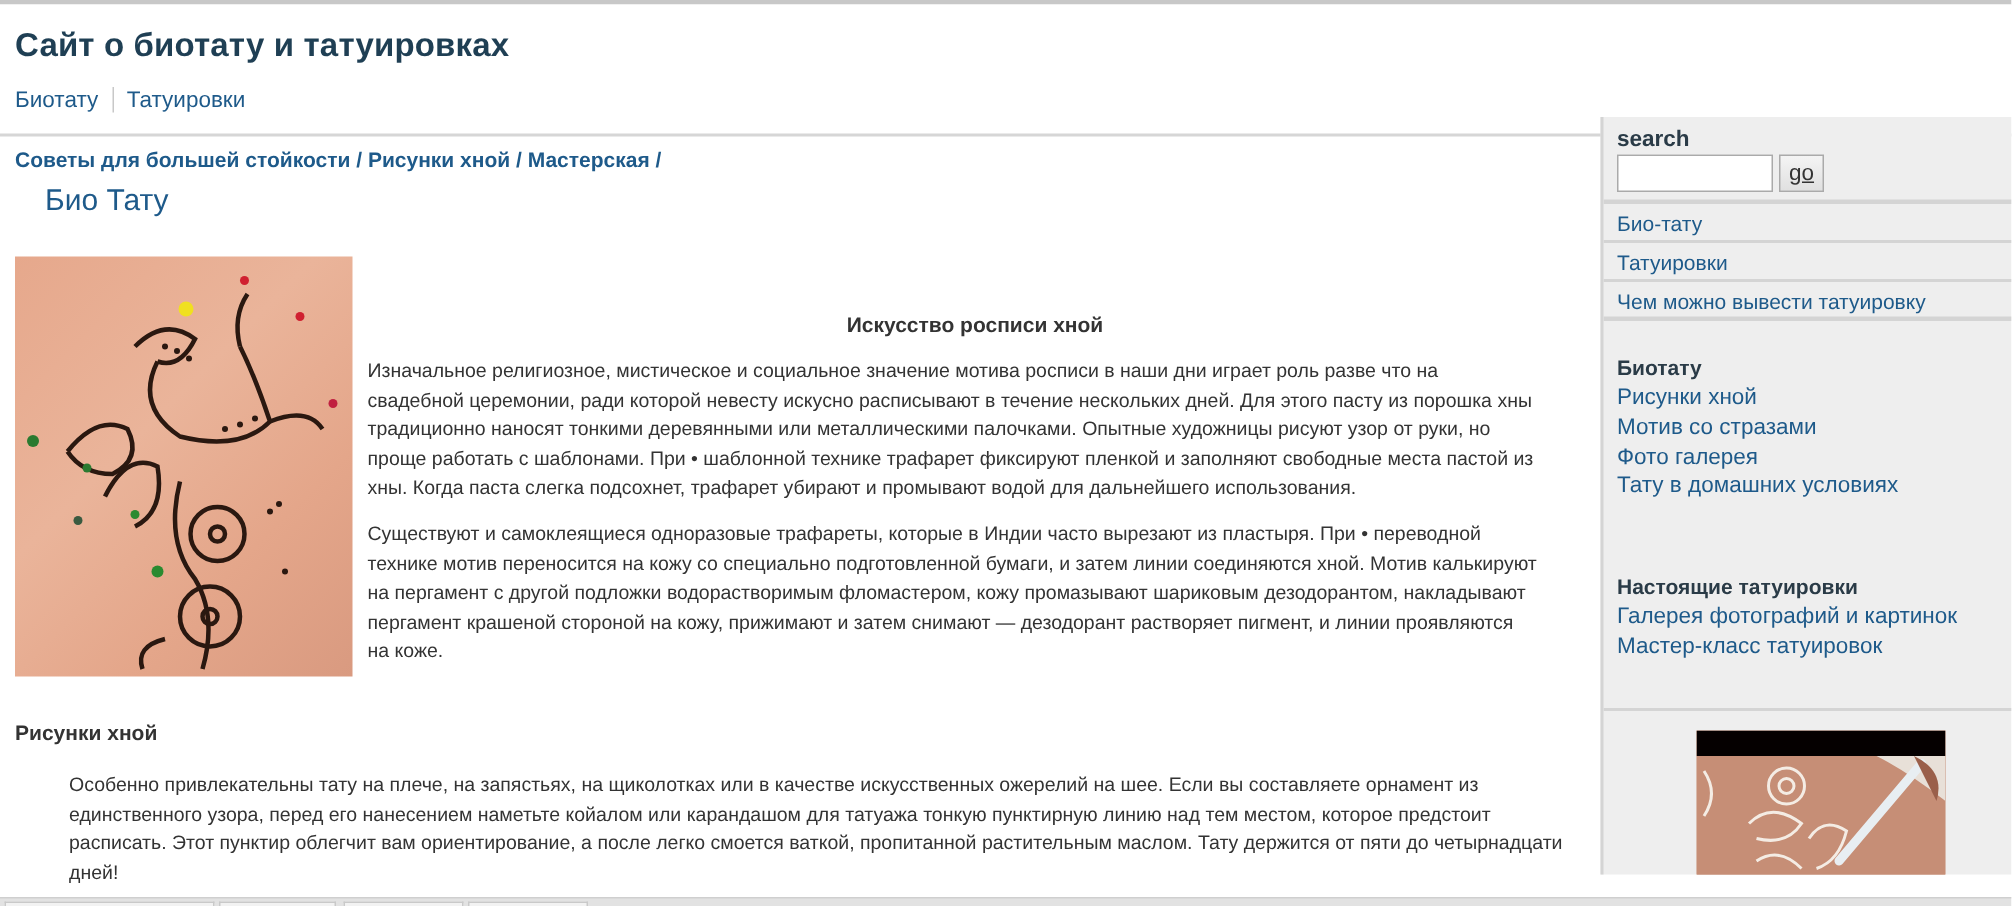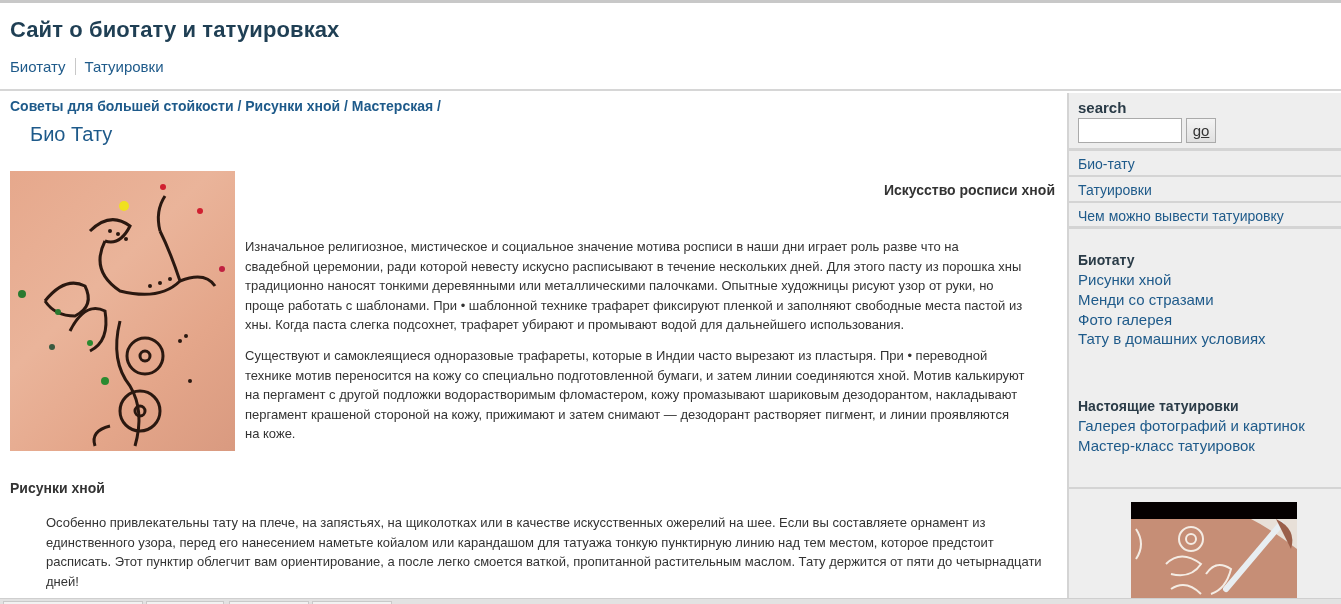--- a/index.html
+++ b/index.html
@@ -15,28 +15,28 @@
   .top-nav .sep { width: 1px; height: 17px; background: #c8c8c8; margin: 0 9px; }
 
   .main { position: absolute; left: 0; top: 93px; width: 1067px; height: 505px; background: #fff; overflow: hidden; }
   .breadcrumb { position: absolute; left: 10px; top: 5px; font-size: 14px; color: #1e5a8a; }
   .breadcrumb a { color: #1e5a8a; text-decoration: none; font-weight: bold; }
   .page-title { position: absolute; left: 10px; top: 30px; font-size: 20px; font-weight: normal; color: #1e5a8a; margin-left: 20px; }
 
   .tattoo-img { position: absolute; left: 10px; top: 78px; width: 225px; height: 280px; background: linear-gradient(135deg, #e6a88c 0%, #eab49a 40%, #e4a68a 70%, #d99a80 100%); overflow: hidden; }
   .tattoo-img svg { width: 100%; height: 100%; }
 
-  .article-heading { position: absolute; left: 245px; top: 89px; width: 810px; text-align: right; font-size: 14px; font-weight: bold; color: #333; }
+  .article-heading { position: absolute; left: 245px; top: 115px; width: 810px; text-align: center; font-size: 14px; font-weight: bold; color: #333; }
   .para { position: absolute; font-size: 13px; line-height: 19.5px; color: #333; }
   .p1 { left: 245px; top: 144px; width: 780px; }
   .p2 { left: 245px; top: 253px; width: 780px; }
   .section-heading { position: absolute; left: 10px; top: 387px; font-size: 14px; font-weight: bold; color: #333; }
   .p3 { left: 10px; top: 420px; width: 1000px; margin-left: 36px; }
 
-  .sidebar { position: absolute; left: 1067px; top: 93px; width: 274px; height: 505px; background: #eeeeee; border-left: 2px solid #d4d4d4; overflow: hidden; }
+  .sidebar { position: absolute; left: 1067px; top: 78px; width: 274px; height: 505px; background: #eeeeee; border-left: 2px solid #d4d4d4; overflow: hidden; }
   .search-block { position: absolute; left: 0; top: 0; width: 274px; height: 58px; border-bottom: 3px solid #d4d4d4; }
   .search-label { position: absolute; left: 9px; top: 6px; font-size: 15px; font-weight: bold; color: #2a3b47; }
   .search-input { position: absolute; left: 9px; top: 25px; width: 104px; height: 25px; border: 1px solid #aaa; background: #fff; }
   .go-button { position: absolute; left: 117px; top: 25px; width: 30px; height: 25px; border: 1px solid #aaa; background: linear-gradient(#f4f4f4, #e0e0e0); font-size: 15px; color: #333; font-family: "Liberation Sans", sans-serif; text-align: center; line-height: 22px; text-decoration: underline; }
 
   .quick-links { position: absolute; left: 0; top: 58px; width: 274px; }
   .quick-link { display: block; height: 26px; line-height: 26px; padding-left: 9px; font-size: 14px; color: #1e5a8a; text-decoration: none; border-bottom: 2px solid #d4d4d4; }
   .quick-links .last { border-bottom: 3px solid #d4d4d4; }
 
   .link-group { position: absolute; left: 9px; width: 260px; }
@@ -129,21 +129,21 @@
 
   <nav class="quick-links">
     <a href="#" class="quick-link">Био-тату</a>
     <a href="#" class="quick-link">Татуировки</a>
     <a href="#" class="quick-link last">Чем можно вывести татуировку</a>
   </nav>
 
   <div class="link-group group-1">
     <div class="group-title">Биотату</div>
     <a href="#" class="group-link">Рисунки хной</a>
-    <a href="#" class="group-link">Менди со стразами</a>
+    <a href="#" class="group-link">Мотив со стразами</a>
     <a href="#" class="group-link">Фото галерея</a>
     <a href="#" class="group-link">Тату в домашних условиях</a>
   </div>
 
   <div class="link-group group-2">
     <div class="group-title">Настоящие татуировки</div>
     <a href="#" class="group-link">Галерея фотографий и картинок</a>
     <a href="#" class="group-link">Мастер-класс татуировок</a>
   </div>
 

